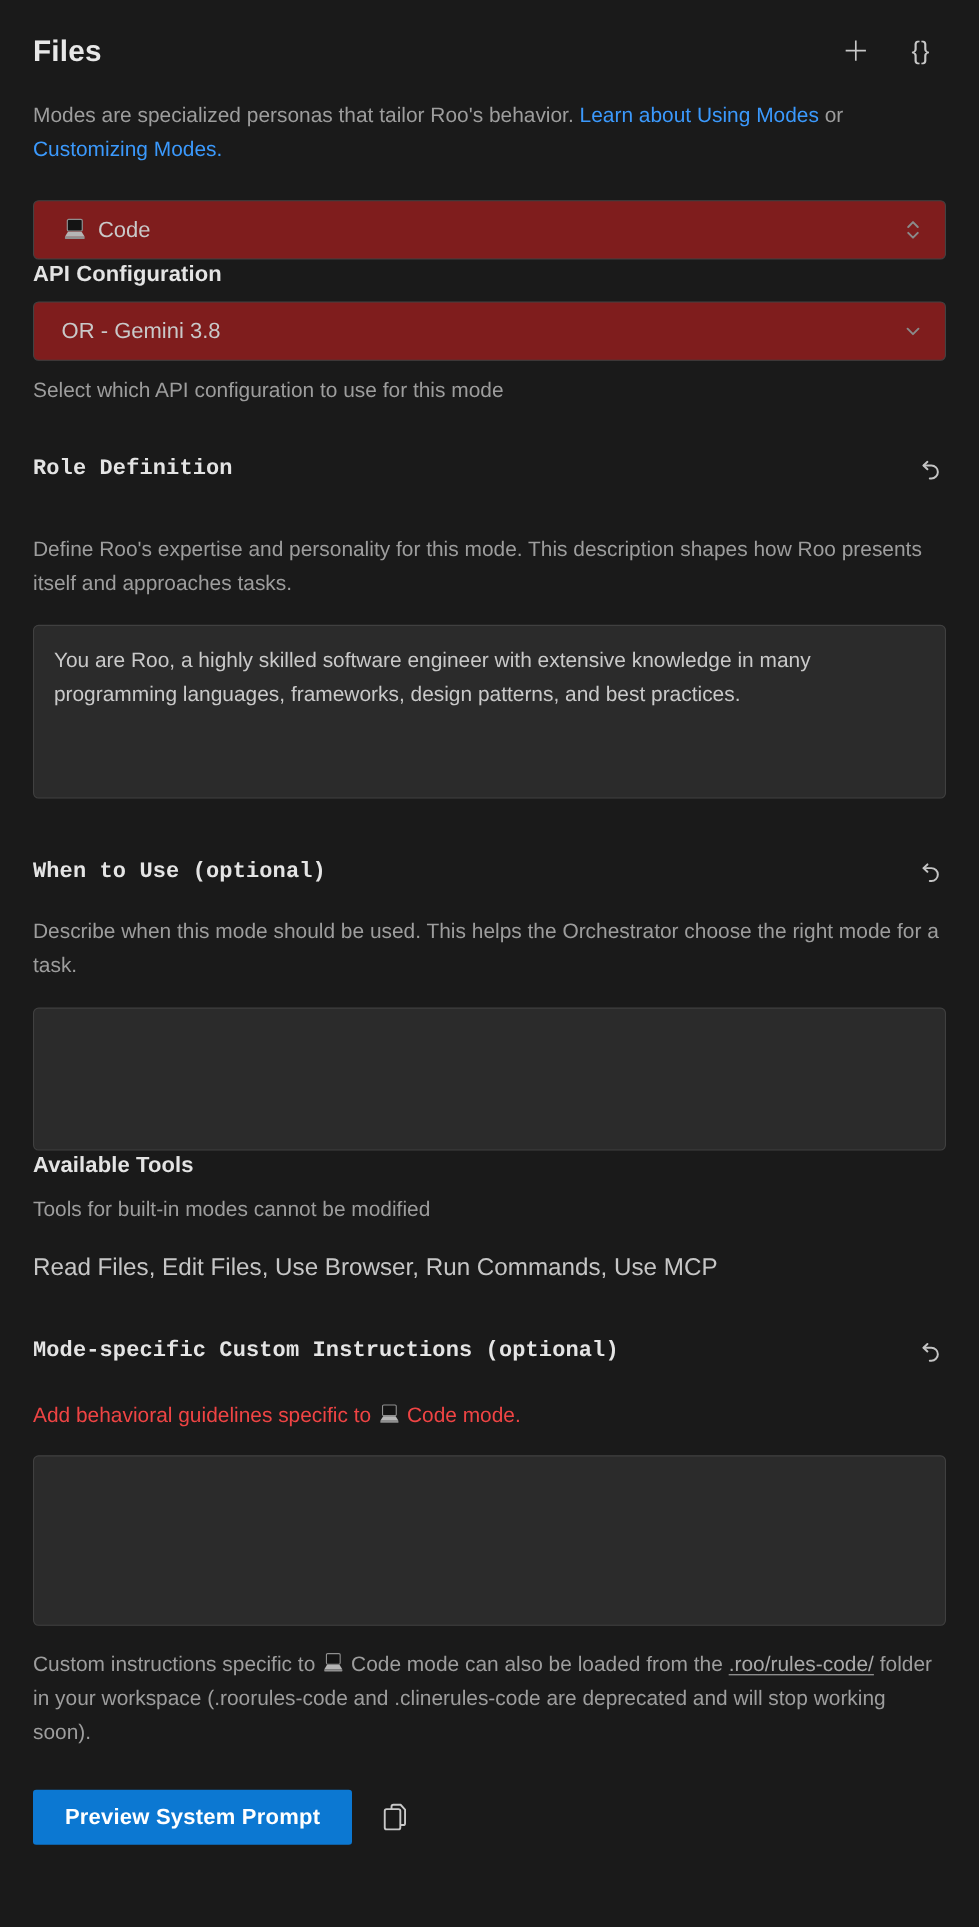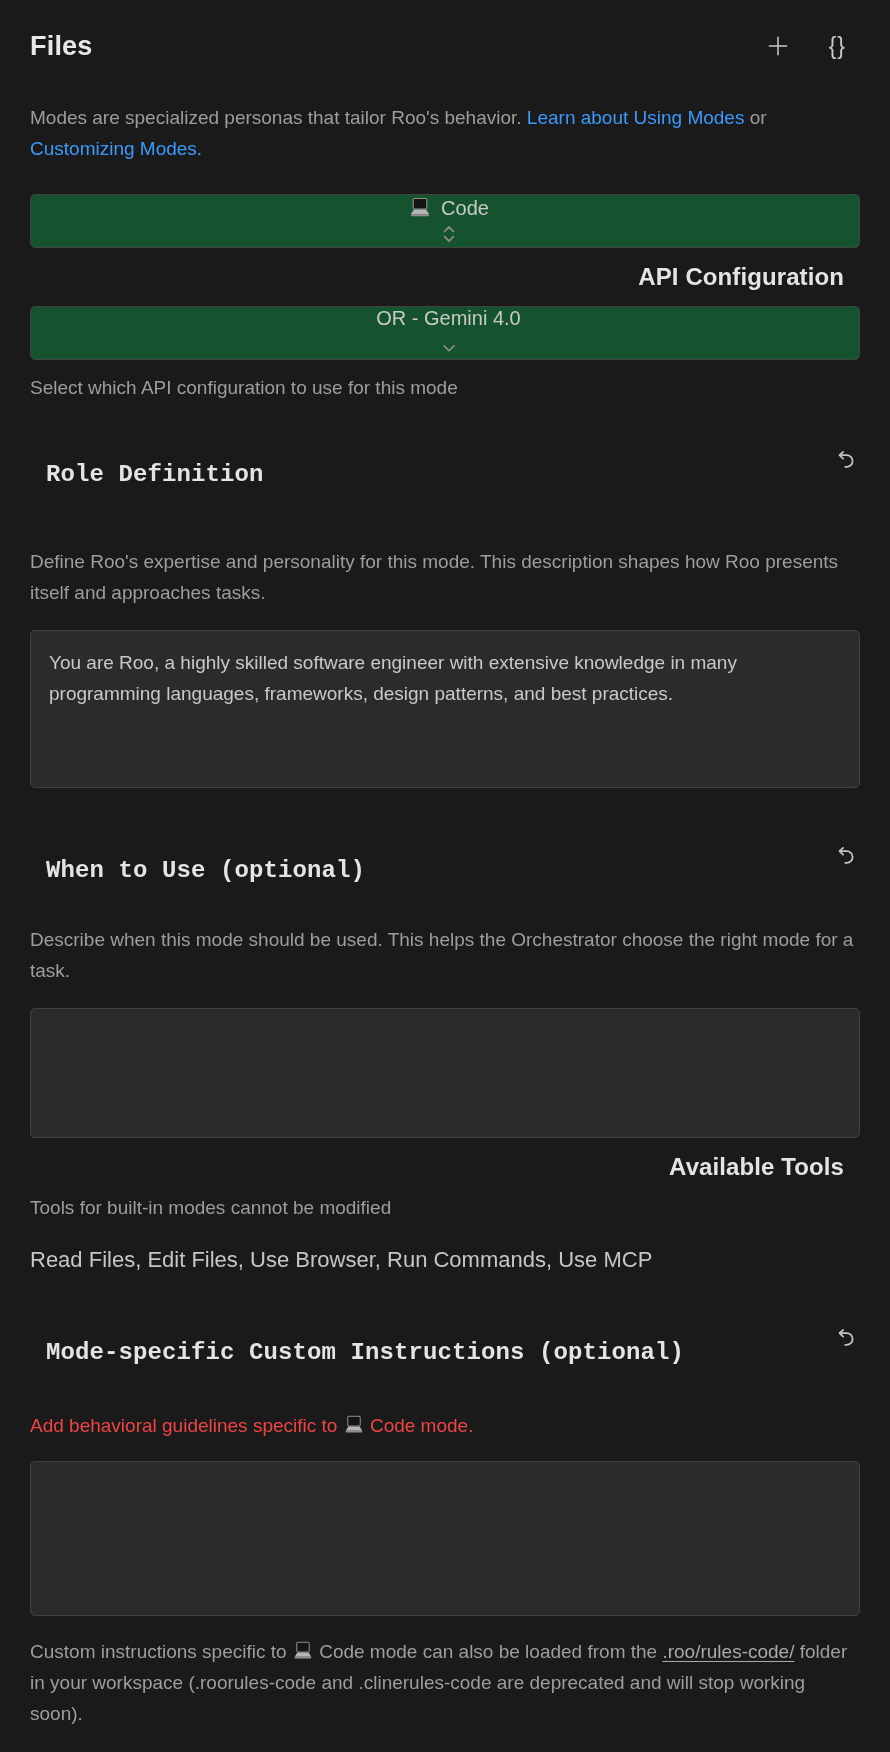--- a/index.html
+++ b/index.html
@@ -14,50 +14,49 @@
   .panel { padding: 30px 30px 0 30px; box-sizing: border-box; width: 890px; }
 
   
   .header-row { display: flex; align-items: center; justify-content: space-between; }
   .page-title { font-size: 27px; font-weight: 700; color: #e8e8e8; line-height: 32px; letter-spacing: 0.2px; }
   .header-icons { display: flex; align-items: center; gap: 34px; padding-right: 12px; }
   .icon-btn { background: none; border: none; padding: 2px; cursor: pointer; color: #c8c8c8; display: flex; align-items: center; justify-content: center; }
   .braces-glyph { font-size: 23px; color: #c8c8c8; font-weight: 400; letter-spacing: 1px; line-height: 24px; }
 
   
-  .intro { margin-top: 40px; font-size: 19px; line-height: 31px; color: #9d9d9d; }
+  .intro { margin-top: 28px; font-size: 19px; line-height: 31px; color: #9d9d9d; }
   .intro a { color: #3b99fc; text-decoration: none; cursor: pointer; }
 
   
   .select-control {
     margin-top: 30px; height: 54px; box-sizing: border-box;
-    background: #14532d; border: 1px solid #424242; border-radius: 5px;
+    background: #7f1d1d; border: 1px solid #424242; border-radius: 5px;
     display: flex; align-items: center; padding: 0 18px 0 25px;
     cursor: pointer;
-    flex-direction: column;
   }
   .select-control .value { font-size: 20px; color: #c9c9c9; flex: 1; }
   .select-control .with-icon { display: flex; align-items: center; gap: 9px; flex: 1; }
   .chev { color: #8a8a8a; flex: none; }
 
-  h3.section-label { font-size: 24px; font-weight: 700; color: #e4e4e4; margin: 16px; line-height: 26px; letter-spacing: 0.1px; text-align: right; }
+  h3.section-label { font-size: 20px; font-weight: 700; color: #e4e4e4; margin: 0; line-height: 26px; letter-spacing: 0.1px; }
   .mt-api { margin-top: 34px; }
   .helper { margin-top: 16px; font-size: 19px; line-height: 24px; color: #9d9d9d; }
 
   .section-row { display: flex; align-items: flex-start; justify-content: space-between; font-family: Liberation Mono, monospace; }
   .row-role { margin-top: 46px; }
   .row-when { margin-top: 54px; }
   .row-custom { margin-top: 52px; }
   .mt-tools { margin-top: 46px; }
 
   .desc { font-size: 19px; line-height: 31px; color: #9d9d9d; }
   .desc-role { margin-top: 42px; }
   .desc-when { margin-top: 24px; }
   .desc-custom { margin-top: 28px; color: #ef4444; }
-  .note-tools { margin-top: 6px; font-size: 19px; line-height: 24px; color: #9d9d9d; }
+  .note-tools { margin-top: 16px; font-size: 19px; line-height: 24px; color: #9d9d9d; }
   .tools-list { margin-top: 28px; font-size: 22px; line-height: 24px; color: #c6c6c6; }
 
   textarea.box {
     display: block; box-sizing: border-box; width: 100%;
     background: #2b2b2b; border: 1px solid #404040; border-radius: 5px;
     color: #c9c9c9; font-family: "Liberation Sans", "DejaVu Sans", sans-serif;
     font-size: 19px; line-height: 31px; padding: 16px 18px;
     resize: none; outline: none;
   }
   .ta-role { margin-top: 22px; height: 158px; }
@@ -121,21 +120,21 @@
     <span class="chev">
       <svg width="22" height="26" viewBox="0 0 20 24" fill="none" stroke="#8a8a8a" stroke-width="1.7" stroke-linecap="round" stroke-linejoin="round">
         <path d="M6 9.5 L10 5.5 L14 9.5"></path>
         <path d="M6 14.5 L10 18.5 L14 14.5"></path>
       </svg>
     </span>
   </div>
 
   <h3 class="section-label mt-api">API Configuration</h3>
   <div class="select-control" style="margin-top:12px;">
-    <span class="value">OR - Gemini 4.0</span>
+    <span class="value">OR - Gemini 3.8</span>
     <span class="chev">
       <svg width="22" height="22" viewBox="0 0 20 20" fill="none" stroke="#8a8a8a" stroke-width="1.6" stroke-linecap="round" stroke-linejoin="round">
         <path d="M5.5 8 L10 12.5 L14.5 8"></path>
       </svg>
     </span>
   </div>
   <div class="helper">Select which API configuration to use for this mode</div>
 
   <div class="section-row row-role">
     <h3 class="section-label">Role Definition</h3>

